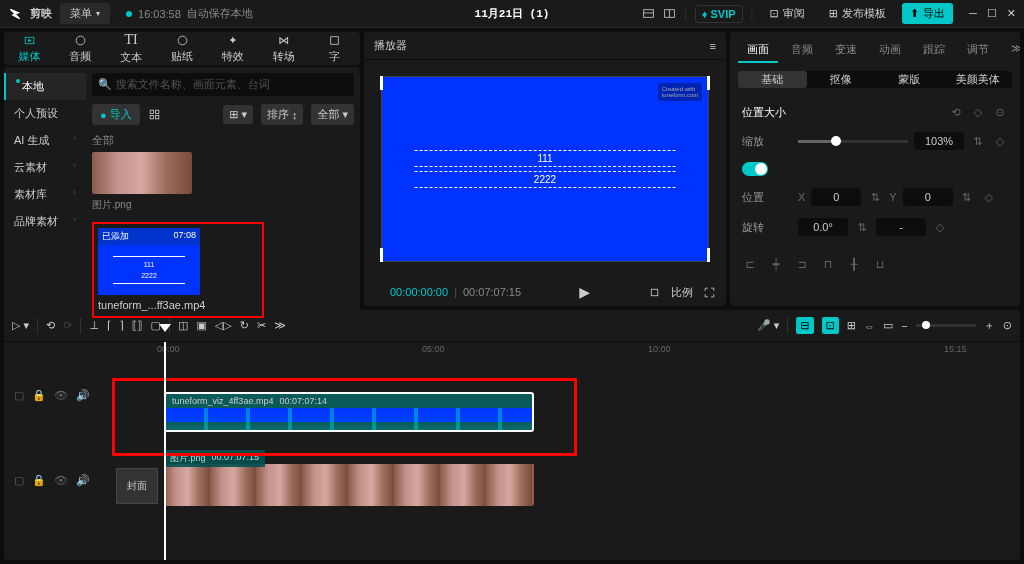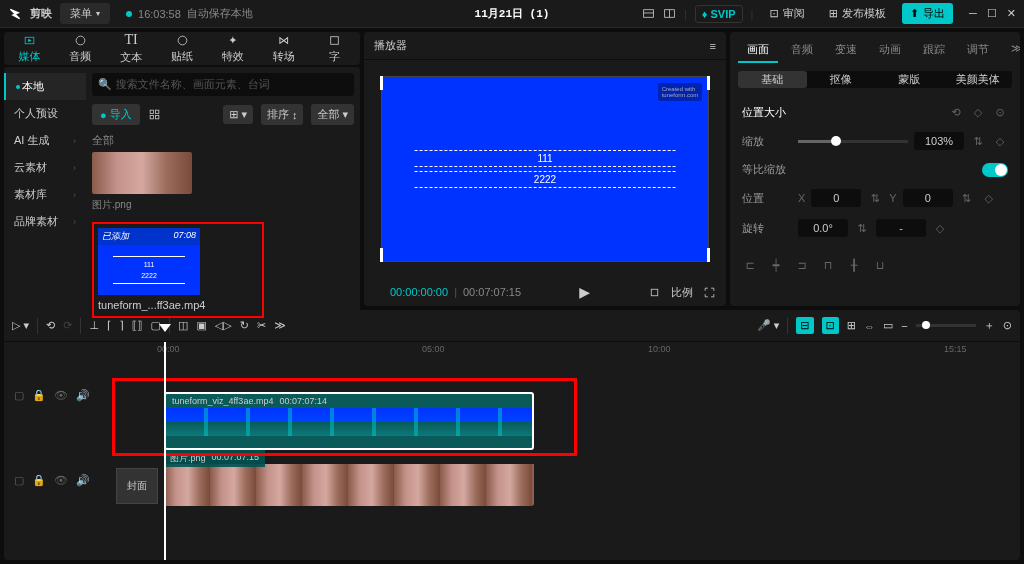--- a/index.html
+++ b/index.html
@@ -27,21 +27,21 @@
 
 
 .module-tabs { height: 42px; background: #1a1a1a; margin: 4px 2px 2px 4px; border-radius: 4px; display: flex; }
 .module-tab { flex: 1; display: flex; flex-direction: column; align-items: center; justify-content: center; gap: 2px; cursor: pointer; }
 .module-tab.active { color: #00c8c8; }
 .module-tab svg { width: 16px; height: 16px; }
 
 
 .media-area { flex: 1; display: flex; background: #1a1a1a; margin: 0 2px 4px 4px; border-radius: 4px; }
 .source-list { width: 82px; padding: 6px 0; }
-.source-item { padding: 6px 10px; display: flex; align-items: center; gap: 2px; cursor: pointer; }
+.source-item { padding: 6px 10px; display: flex; gap: 2px; cursor: pointer; }
 .source-item.active { color: #fff; border-left: 2px solid #00c8c8; background: #252525; }
 .source-item .dot2 { width: 4px; height: 4px; border-radius: 50%; background: #555; }
 .chev { font-size: 9px; margin-left: auto; color: #555; }
 
 .media-content { flex: 1; padding: 6px; }
 .search-row { display: flex; gap: 6px; margin-bottom: 8px; }
 .search-box { flex: 1; background: #0d0d0d; border-radius: 3px; padding: 4px 6px; display: flex; align-items: center; gap: 4px; color: #555; }
 .tool-row { display: flex; gap: 8px; align-items: center; margin-bottom: 8px; }
 .import-btn { background: #333; padding: 3px 8px; border-radius: 3px; color: #00c8c8; display: flex; align-items: center; gap: 3px; }
 .sort-btn { background: #333; padding: 3px 6px; border-radius: 3px; display: flex; align-items: center; gap: 3px; }
@@ -49,21 +49,21 @@
 
 .thumbs-row { display: flex; gap: 16px; margin-bottom: 10px; }
 .thumb { width: 100px; }
 .thumb .img { width: 100px; height: 42px; background: #333; border-radius: 2px; }
 .thumb .img.flowers { background: linear-gradient(90deg, #8a5a4a 0%, #c4928a 25%, #d4a8a0 50%, #9a6a5a 75%, #7a4a3a 100%); }
 .thumb .img.audio { background: repeating-linear-gradient(90deg, #00c8c8 0px, #00c8c8 1px, #1a1a1a 1px, #1a1a1a 2px); }
 .thumb .name { color: #888; margin-top: 4px; font-size: 10px; }
 
 .selected-box { border: 2px solid #ff0000; padding: 4px; width: 172px; height: 96px; }
 .video-thumb { width: 102px; }
-.video-thumb .topline { background: #0033cc; display: flex; justify-content: space-between; padding: 2px 4px; font-size: 9px; color: #fff; font-style: italic; }
+.video-thumb .topline { background: #0033cc; display: flex; justify-content: space-between; padding: 2px 4px; font-size: 9px; color: #fff; }
 .video-thumb .preview { height: 50px; background: #0033ff; display: flex; flex-direction: column; align-items: center; justify-content: center; color: #fff; font-size: 7px; gap: 4px; }
 .video-thumb .preview .line { width: 70%; height: 1px; background: #fff; }
 
 
 .player-header { display: flex; align-items: center; padding: 6px 10px; border-bottom: 1px solid #0d0d0d; }
 .player-viewport { flex: 1; display: flex; align-items: center; justify-content: center; padding: 8px; position: relative; }
 .player-canvas { width: 328px; height: 186px; background: #0033ff; position: relative; border: 1px solid #444; }
 .player-canvas .handle { position: absolute; background: #fff; width: 3px; height: 14px; }
 .player-canvas .h-tl { top: -1px; left: -2px; } .player-canvas .h-tr { top: -1px; right: -2px; }
 .player-canvas .h-bl { bottom: -1px; left: -2px; } .player-canvas .h-br { bottom: -1px; right: -2px; }
@@ -101,21 +101,21 @@
 .tl-toolbar .right { margin-left: auto; display: flex; gap: 8px; align-items: center; }
 .tl-toolbar .active-tool { background: #00c8c8; padding: 2px 4px; border-radius: 2px; color: #000; }
 .tl-ruler { height: 18px; display: flex; position: relative; padding-left: 100px; }
 .tl-ruler .tick { position: absolute; top: 2px; font-size: 9px; color: #666; }
 .tl-tracks { flex: 1; position: relative; padding-left: 100px; }
 .playhead { position: absolute; left: 160px; top: -18px; bottom: 0; width: 2px; background: #fff; z-index: 10; }
 .playhead::before { content: ''; position: absolute; top: -18px; left: -5px; width: 0; height: 0; border-left: 6px solid transparent; border-right: 6px solid transparent; border-top: 8px solid #fff; }
 .track-controls { position: absolute; left: -90px; top: 50%; transform: translateY(-50%); display: flex; gap: 8px; color: #666; }
 .track { position: relative; height: 70px; margin-bottom: 8px; }
 .red-box { position: absolute; left: 8px; top: 18px; width: 465px; height: 78px; border: 3px solid #ff0000; z-index: 5; pointer-events: none; }
-.clip { position: absolute; left: 60px; top: 32px; width: 370px; height: 58px; background: #0a5a5a; border-radius: 3px; overflow: hidden; }
+.clip { position: absolute; left: 60px; top: 32px; width: 370px; height: 40px; background: #0a5a5a; border-radius: 3px; overflow: hidden; }
 .clip .label { position: absolute; top: 0; left: 0; padding: 2px 6px; font-size: 9px; color: #ccc; z-index: 2; display: flex; gap: 6px; }
 .clip .wave { position: absolute; top: 14px; left: 0; right: 0; height: 28px; background: linear-gradient(180deg, #0033ff 0%, #0044ff 50%, #0a5a5a 50%, #0a7a7a 100%); }
 .clip .wave::after { content: ''; position: absolute; inset: 0; background: repeating-linear-gradient(90deg, transparent 0px, transparent 38px, rgba(0,200,200,.5) 38px, rgba(0,200,200,.5) 42px); }
 .clip.selected { border: 2px solid #fff; }
 .track2 { position: relative; height: 60px; margin-top: 20px; }
 .clip2 { position: absolute; left: 60px; top: 0; width: 370px; height: 56px; border-radius: 3px; overflow: hidden; }
 .clip2 .label { position: absolute; top: 0; left: 0; padding: 2px 6px; font-size: 9px; background: rgba(0,82,82,.9); color: #ccc; z-index: 2; display: flex; gap: 6px; }
 .clip2 .filmstrip { position: absolute; top: 14px; left: 0; right: 0; bottom: 0; background: repeating-linear-gradient(90deg, #8a5a4a 0px, #c4928a 12px, #d4a8a0 24px, #9a6a5a 36px, #7a4a3a 46px); }
 .cover-label { position: absolute; left: 12px; top: 18px; width: 42px; height: 36px; background: #333; display: flex; align-items: center; justify-content: center; font-size: 10px; border: 1px solid #444; }
 svg.ico { width: 13px; height: 13px; stroke: currentColor; fill: none; stroke-width: 1.5; }
@@ -335,21 +335,20 @@
         <span class="rp-label">缩放</span>
         <div class="slider">
             <div class="fill"></div>
             <div class="knob"></div>
           </div>
         <div class="val-box">103%</div>
         <span class="icon-btn">⇅</span>
         <span class="icon-btn">◇</span>
       </div>
       <div class="rp-row">
-        <span class="rp-label" style="flex:1">等比缩放</span>
         <div class="toggle">
             <div class="knob"></div>
           </div>
       </div>
       <div class="rp-row">
         <span class="rp-label">位置</span>
         <span style="color:#666">X</span>
         <div class="val-box">0</div>
         <span class="icon-btn">⇅</span>
         <span style="color:#666">Y</span>

